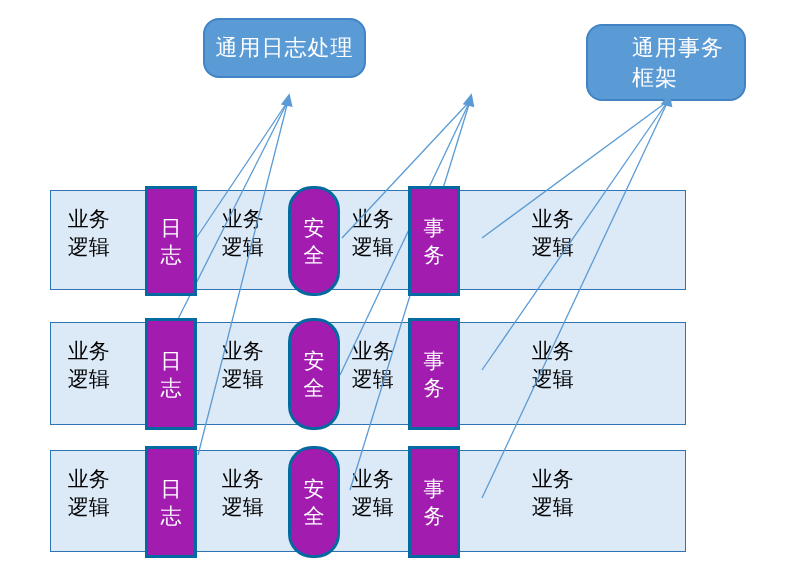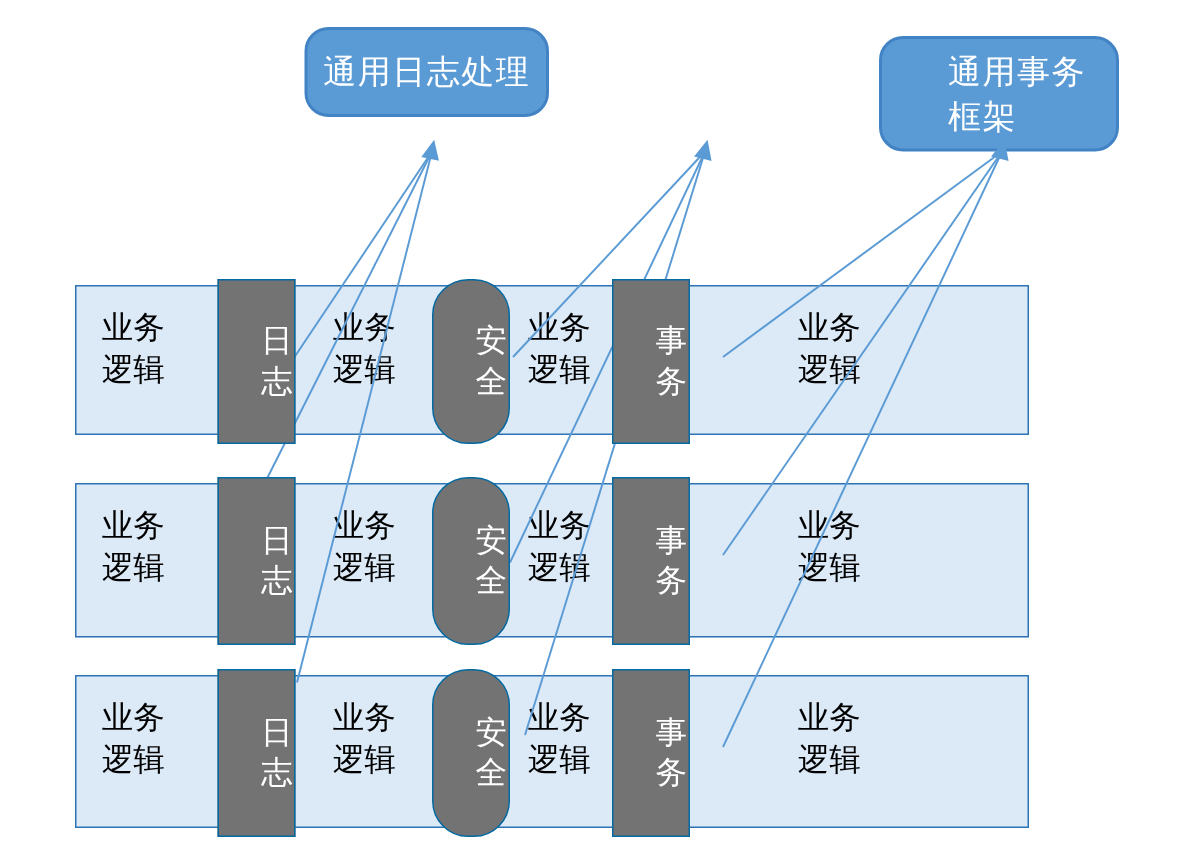--- a/index.html
+++ b/index.html
@@ -25,22 +25,22 @@
   .bar2{top:322px;height:103px;}
   .bar3{top:450px;height:102px;}
   
   .biz{
     position:absolute;transform:translateX(-50%);z-index:2;
     font-size:21px;line-height:1.33;color:#000;
     width:2.3em;word-break:break-all;text-align:left;
   }
   
   .seg{
-    position:absolute;width:52px;background:#737373;border:1px solid #0369a1;
-    box-sizing:border-box;z-index:4;display:flex;align-items:center;justify-content:flex-end;
+    position:absolute;width:52px;background:#a21caf;border:3px solid #0369a1;
+    box-sizing:border-box;z-index:4;display:flex;align-items:center;justify-content:center;
   }
   .seg-x-log{left:145px;} .seg-x-sec{left:288px;border-radius:24px;} .seg-x-txn{left:408px;}
   .seg-y1{top:186px;height:110px;} .seg-y2{top:318px;height:112px;} .seg-y3{top:446px;height:112px;}
   .seg-label{
     color:#fff;font-size:21px;line-height:1.3;width:1.1em;
     word-break:break-all;text-align:center;
   }
   
   .connectors{position:absolute;left:0;top:0;z-index:3;pointer-events:none;}
 </style>

